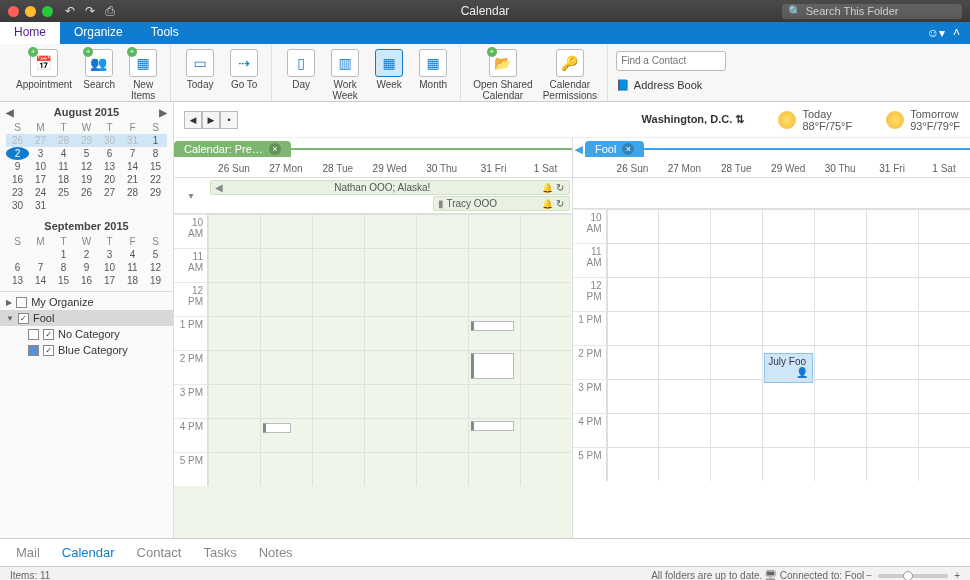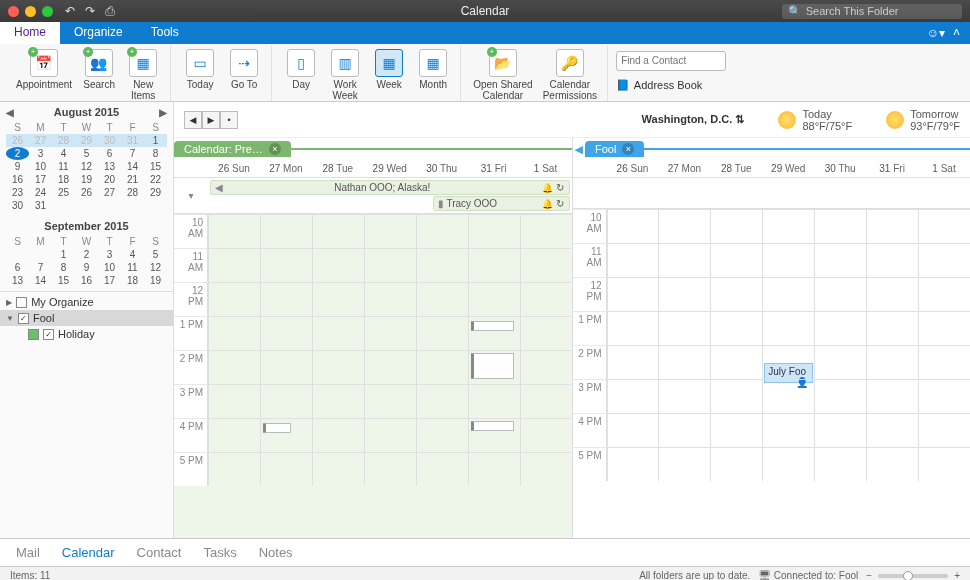--- a/index.html
+++ b/index.html
@@ -96,21 +96,21 @@
 .grid .hour{font-size:10px;color:#888;text-align:right;padding:2px 4px;border-right:1px solid #ddd;border-top:1px solid #e8e8e8;background:#fff;}
 .grid .cell{border-left:1px solid #e0e0e0;border-top:1px solid #e0e0e0;position:relative;}
 .grid .slot-ev{position:absolute;left:2px;right:6px;background:#fff;border:1px solid #bbb;border-left:3px solid #888;height:10px;border-radius:1px;}
 .grid .slot-ev.wide{height:26px;}
 .grid .blue-ev{background:#cfe6f7;border:1px solid #8cc2e8;padding:2px 3px;font-size:10px;color:#335;position:absolute;left:1px;right:1px;}
 
 
 .bottom-nav { height:28px; border-top:1px solid #ccc; display:flex; align-items:center; gap:22px; padding:0 16px; font-size:13px; color:#888;}
 .bottom-nav .active{color:#0f7cd0;}
 .status { height:18px; border-top:1px solid #ccc; background:#f2f2f2; display:flex; align-items:center; padding:0 10px; font-size:10px; color:#666; gap:16px;}
-.status .right{margin-left:auto; display:flex;gap:8px;align-items:flex-start;}
+.status .right{margin-left:auto; display:flex;gap:2px;align-items:flex-start;}
 .zoom { display:flex;align-items:center;gap:6px;}
 .zoom .track{width:70px;height:4px;background:#ccc;border-radius:2px;position:relative;}
 .zoom .thumb{position:absolute;left:35%;top:-3px;width:10px;height:10px;border-radius:50%;background:#fff;border:1px solid #999;}
 </style>
 </head>
 <body>
 
 <div class="titlebar">
   <div class="traffic">
     <span class="tr-close"></span>
@@ -337,23 +337,28 @@
           <span class="chk"></span>
           <span>My Organize</span>
         </div>
       <div class="row sel">
           <span class="tri">▼</span>
           <span class="chk on"></span>
           <span>Fool</span>
         </div>
       <div id="catrows">
           <div class="row" style="padding-left: 28px;">
-            <span class="swatch" style="background:#6bbf6b"></span>
+            <span class="swatch" style="background:#fff"></span>
             <span class="chk on"></span>
-            <span>Holiday</span>
+            <span>No Category</span>
+          </div>
+          <div class="row" style="padding-left: 28px;">
+            <span class="swatch" style="background:#5b8fd1"></span>
+            <span class="chk on"></span>
+            <span>Blue Category</span>
           </div>
         </div>
     </div>
   </div>
 
   <div class="content">
     <div class="datehead">
       <div class="navbtns">
         <span>◀</span>
         <span>▶</span>
@@ -545,21 +550,21 @@
             <div class="cell"></div>
             <div class="cell"></div>
             <div class="cell"></div>
             <div class="cell"></div>
             <div class="cell"></div>
             <div class="hour">2 PM</div>
             <div class="cell"></div>
             <div class="cell"></div>
             <div class="cell"></div>
             <div class="cell">
-              <div class="blue-ev" style="top: 17px; height: 20px;">July Foo<span style="float: right;"> 👤</span></div>
+              <div class="blue-ev" style="top: 7px; height: 30px;">July Foo<span style="float: right;"> 👤</span></div>
             </div>
             <div class="cell"></div>
             <div class="cell"></div>
             <div class="cell"></div>
             <div class="hour">3 PM</div>
             <div class="cell"></div>
             <div class="cell"></div>
             <div class="cell"></div>
             <div class="cell"></div>
             <div class="cell"></div>

